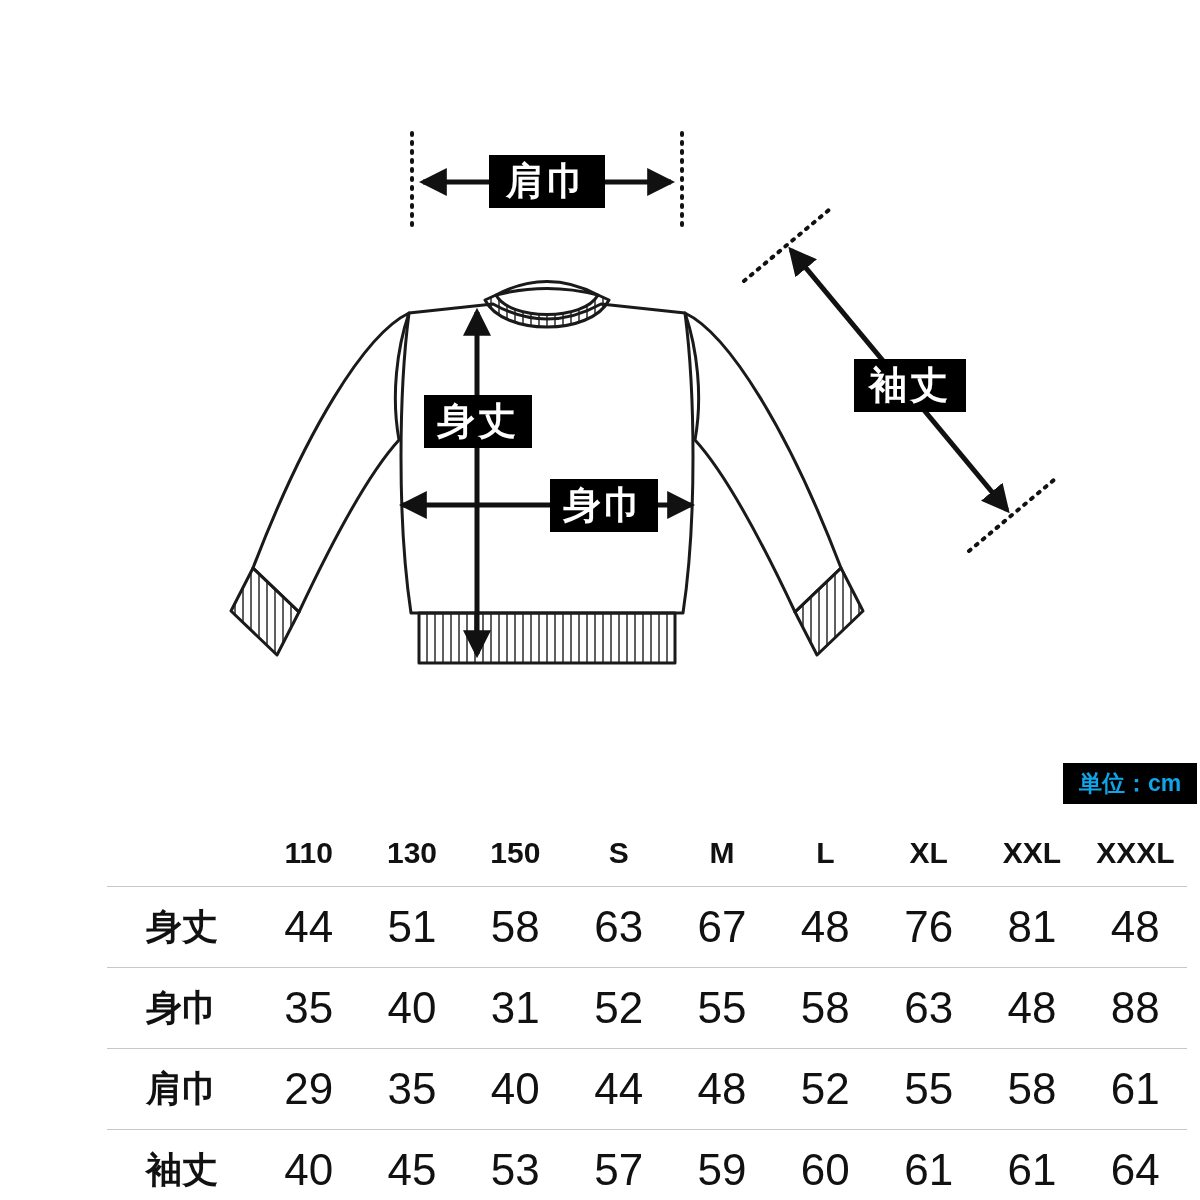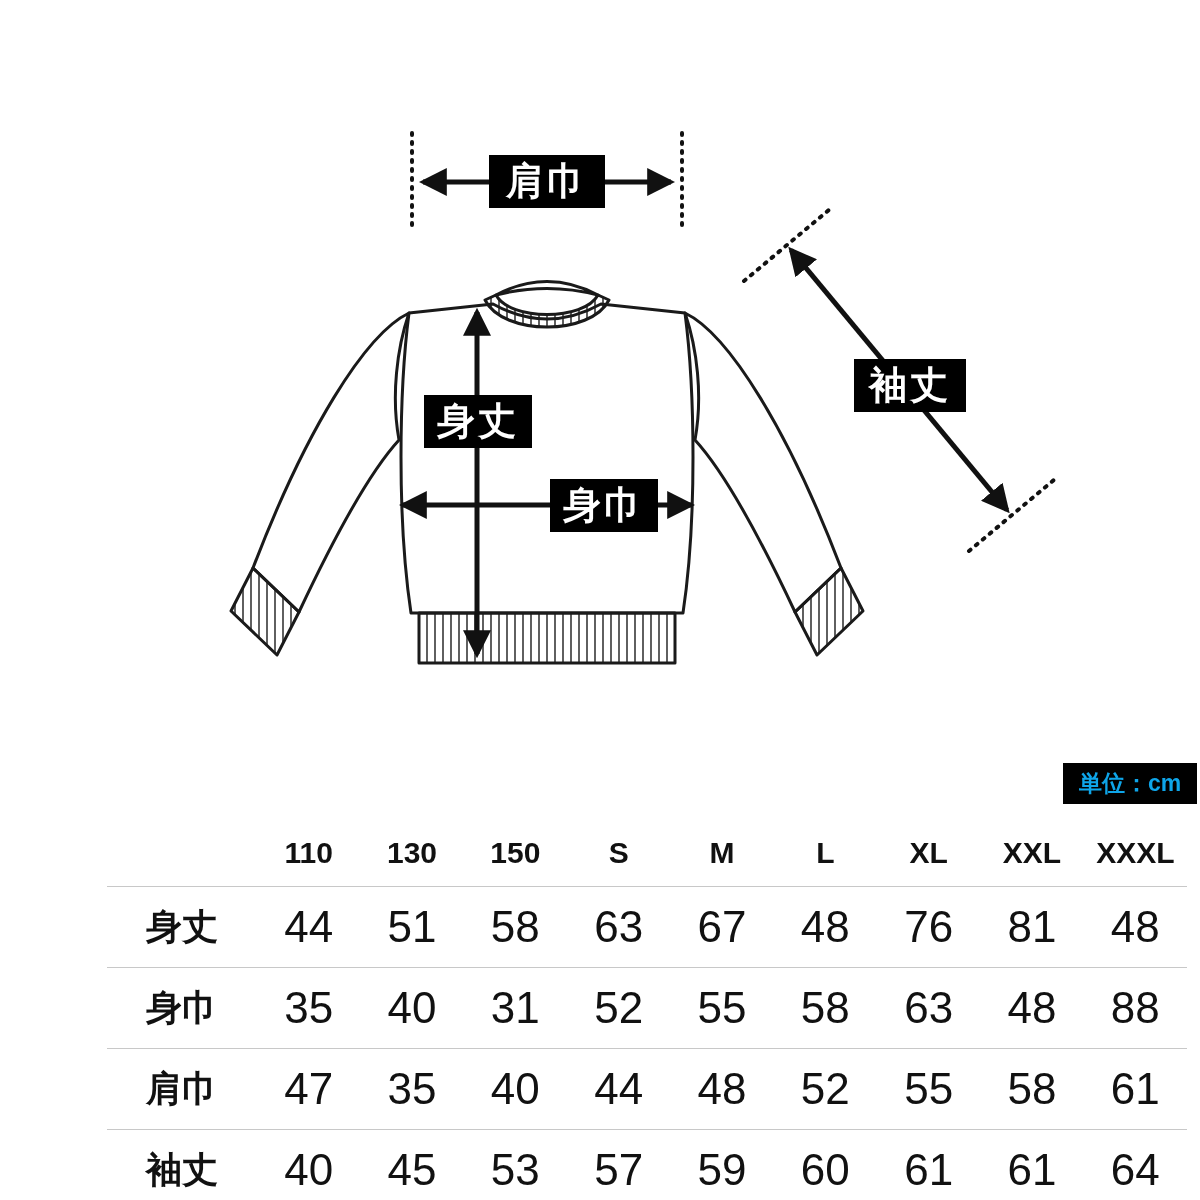--- a/index.html
+++ b/index.html
@@ -125,21 +125,21 @@
         <td>31</td>
         <td>52</td>
         <td>55</td>
         <td>58</td>
         <td>63</td>
         <td>48</td>
         <td>88</td>
       </tr>
       <tr>
         <th>肩巾</th>
-        <td>47</td>
+        <td>29</td>
         <td>35</td>
         <td>40</td>
         <td>44</td>
         <td>48</td>
         <td>52</td>
         <td>55</td>
         <td>58</td>
         <td>61</td>
       </tr>
       <tr>

